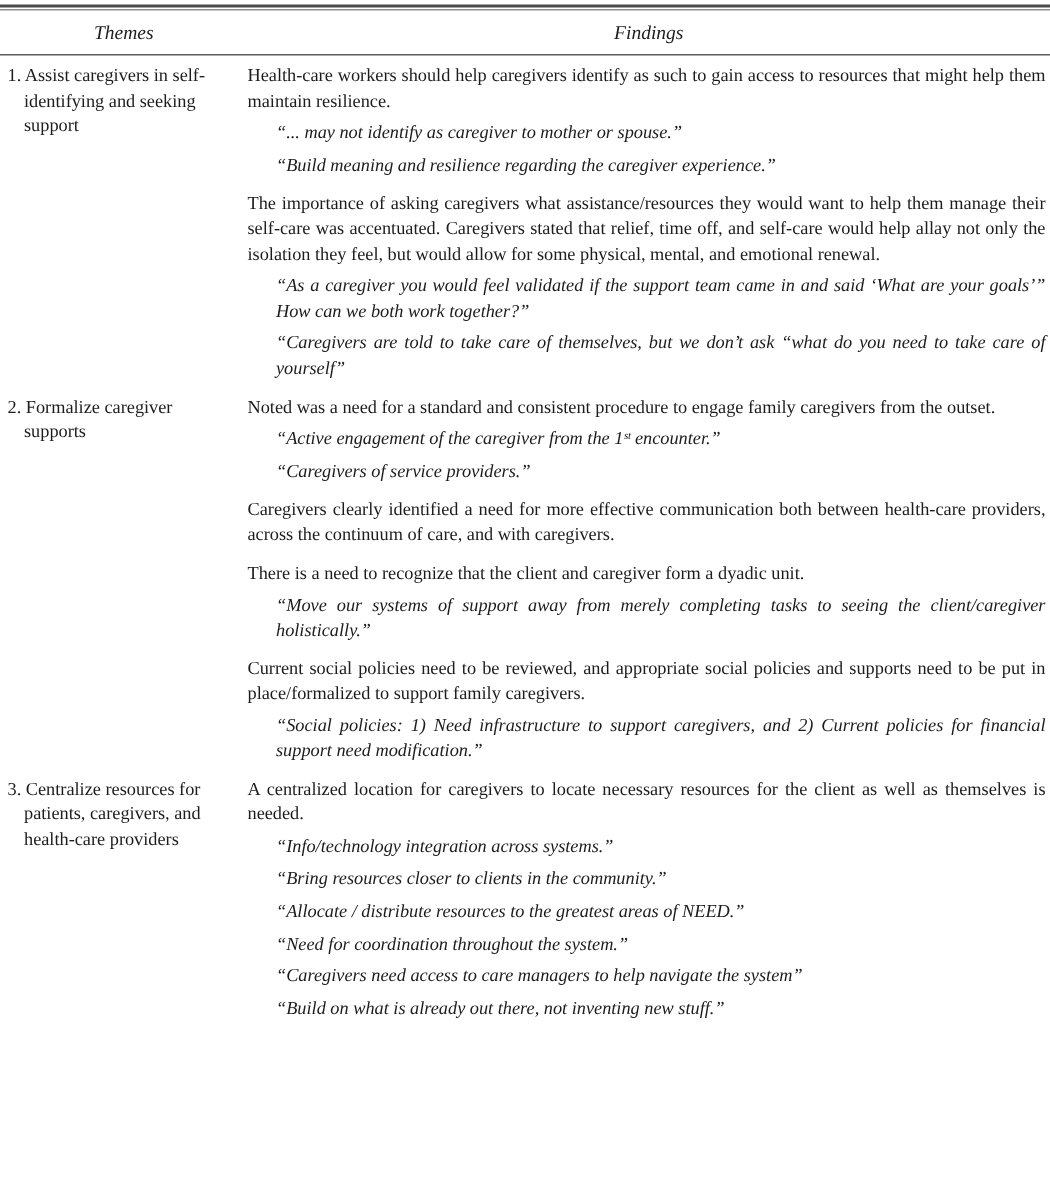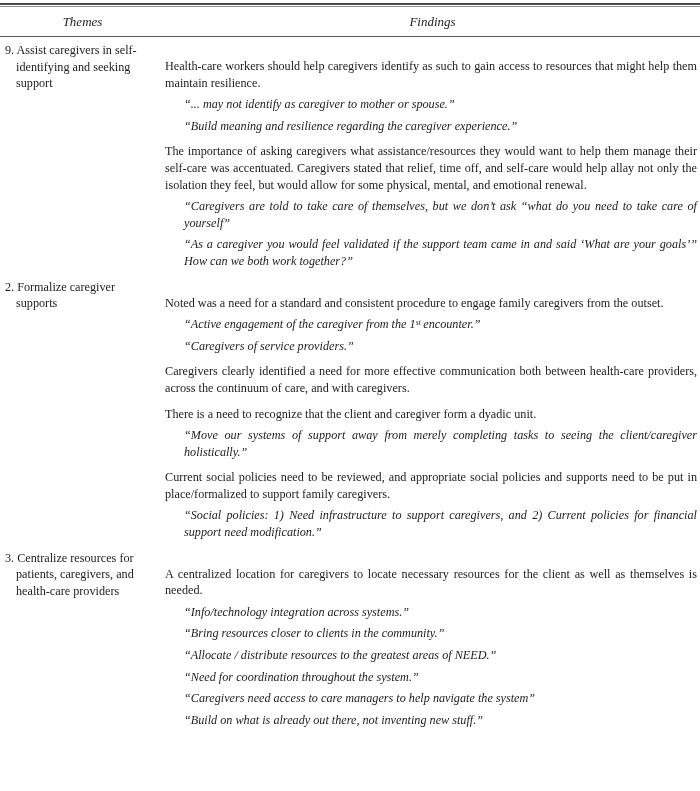--- a/index.html
+++ b/index.html
@@ -63,45 +63,45 @@
   .findings-cell p.para {
     text-align: justify;
     margin-top: 9px;
   }
   .findings-cell p.quote {
     font-style: italic;
     margin-left: 19px;
     margin-top: 5px;
     text-align: justify;
   }
-  .findings-cell p:first-child { margin-top: 16px; }
+  .findings-cell p:first-child { margin-top: 0; }
 </style>
 </head>
 <body>
 
 <div class="paper">
   <div class="rule-double"></div>
 
   <div class="header-row">
     <div class="header-cell col-theme-head">Themes</div>
     <div class="header-cell col-findings-head">Findings</div>
   </div>
 
   <div class="rule-single"></div>
 
   <div class="rows" id="rows">
       <div class="row">
-        <div class="theme-cell">9. Assist caregivers in self-identifying and seeking support</div>
+        <div class="theme-cell">1. Assist caregivers in self-identifying and seeking support</div>
         <div class="findings-cell">
           <p class="para">Health-care workers should help caregivers identify as such to gain access to resources that might help them maintain resilience.</p>
           <p class="quote">“... may not identify as caregiver to mother or spouse.”</p>
           <p class="quote">“Build meaning and resilience regarding the caregiver experience.”</p>
           <p class="para">The importance of asking caregivers what assistance/resources they would want to help them manage their self-care was accentuated. Caregivers stated that relief, time off, and self-care would help allay not only the isolation they feel, but would allow for some physical, mental, and emotional renewal.</p>
+          <p class="quote">“As a caregiver you would feel validated if the support team came in and said ‘What are your goals’” How can we both work together?”</p>
           <p class="quote">“Caregivers are told to take care of themselves, but we don’t ask “what do you need to take care of yourself”</p>
-          <p class="quote">“As a caregiver you would feel validated if the support team came in and said ‘What are your goals’” How can we both work together?”</p>
         </div>
       </div>
       <div class="row">
         <div class="theme-cell">2. Formalize caregiver supports</div>
         <div class="findings-cell">
           <p class="para">Noted was a need for a standard and consistent procedure to engage family caregivers from the outset.</p>
           <p class="quote">“Active engagement of the caregiver from the 1ˢᵗ encounter.”</p>
           <p class="quote">“Caregivers of service providers.”</p>
           <p class="para">Caregivers clearly identified a need for more effective communication both between health-care providers, across the continuum of care, and with caregivers.</p>
           <p class="para">There is a need to recognize that the client and caregiver form a dyadic unit.</p>

